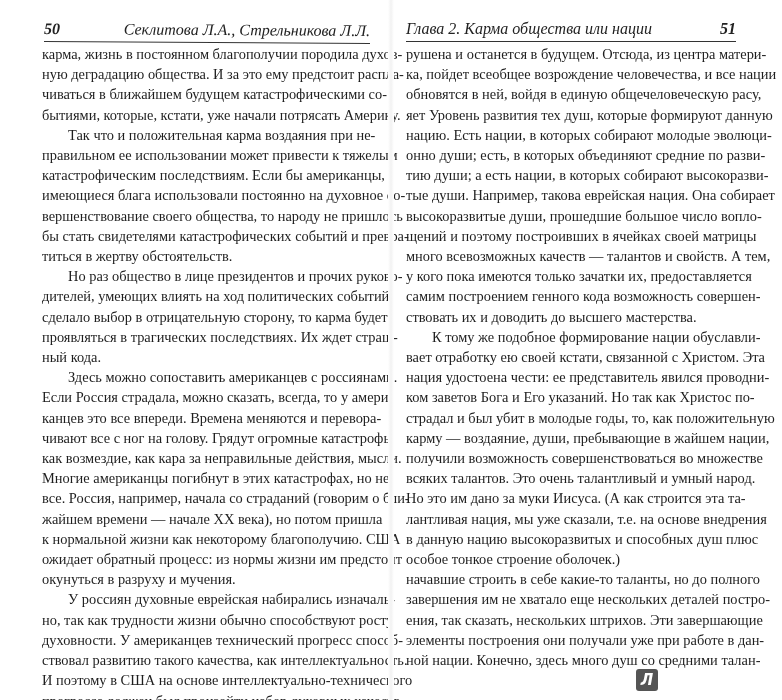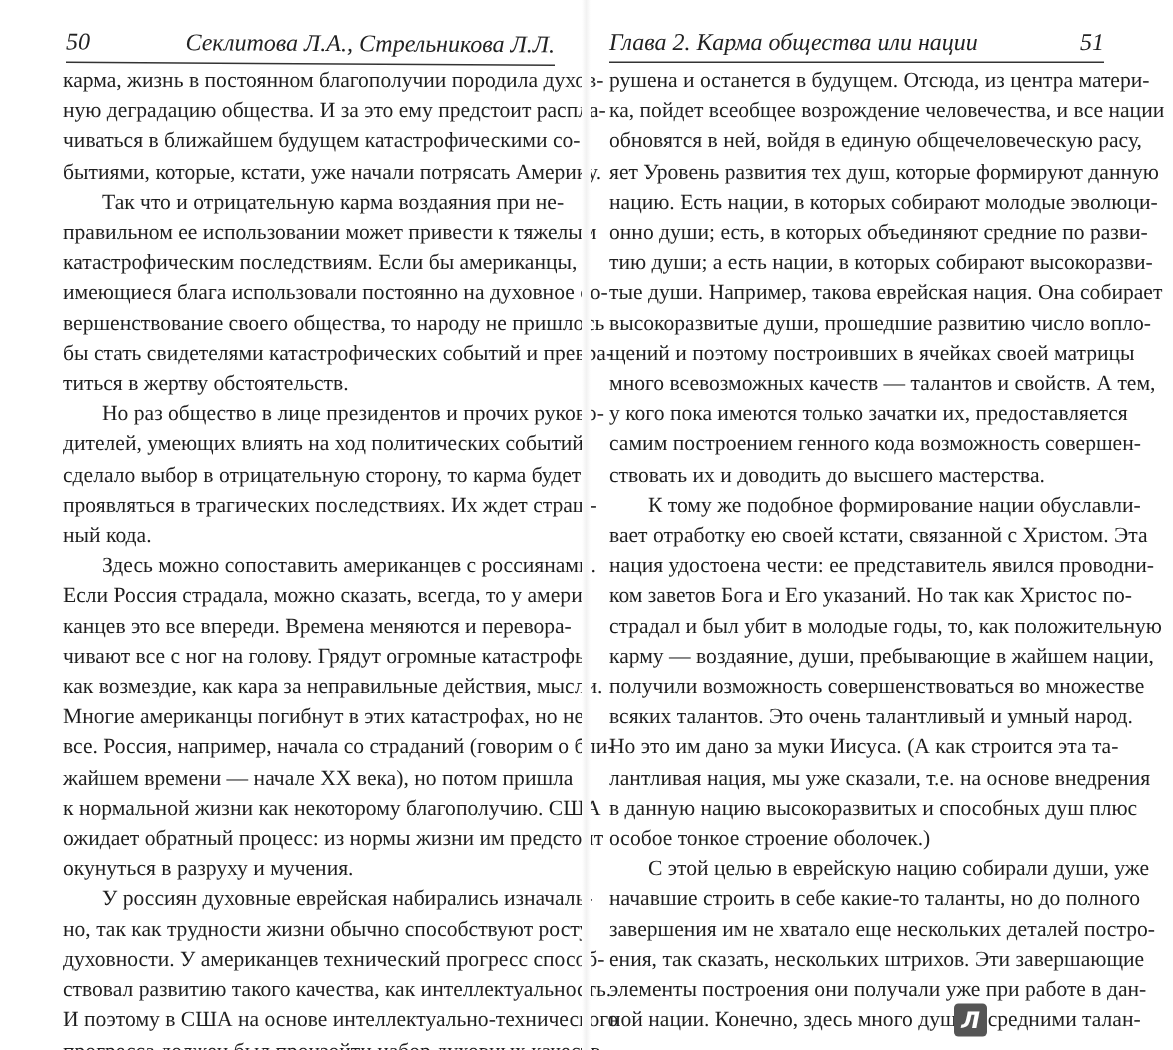--- a/index.html
+++ b/index.html
@@ -20,21 +20,21 @@
   }
   .running-head {
     position: absolute; top: 14px; height: 24px;
     font-style: italic; font-size: 16px; color: #222;
     display: flex; justify-content: space-between; align-items: flex-end;
     border-bottom: 1.5px solid #333;
     padding-bottom: 3px;
   }
   .page.left .running-head { left: 44px; width: 326px; transform: rotate(0.35deg); transform-origin: left bottom; }
   .page.right .running-head { left: 15px; width: 330px; gap: 48px; }
-  .folio { font-size: 16px; font-style: italic; }
+  .folio { font-size: 16px; font-style: italic; font-weight: bold; }
   .body-text {
     position: absolute; top: 44px;
     font-size: 14.4px; line-height: 20.2px;
     text-align: justify;
   }
   .page.left .body-text { left: 42px; width: 328px; }
   .page.right .body-text { left: 15px; width: 330px; }
   .line { display: block; white-space: nowrap; text-align-last: justify; text-align: justify; }
   .line.last { text-align-last: left; }
   .line.indent { text-indent: 26px; }
@@ -53,21 +53,21 @@
   <div class="page left">
     <div class="running-head">
       <span class="folio">50</span>
       <span>Секлитова Л.А., Стрельникова Л.Л.</span>
     </div>
     <div class="body-text" id="left-body">
         <span class="line">карма, жизнь в постоянном благополучии породила духов-</span>
         <span class="line">ную деградацию общества. И за это ему предстоит распла-</span>
         <span class="line">чиваться в ближайшем будущем катастрофическими со-</span>
         <span class="line last">бытиями, которые, кстати, уже начали потрясать Америку.</span>
-        <span class="line indent">Так что и отрицательную карма воздаяния при не-</span>
+        <span class="line indent">Так что и положительная карма воздаяния при не-</span>
         <span class="line">правильном ее использовании может привести к тяжелым</span>
         <span class="line">катастрофическим последствиям. Если бы американцы,</span>
         <span class="line">имеющиеся блага использовали постоянно на духовное со-</span>
         <span class="line">вершенствование своего общества, то народу не пришлось</span>
         <span class="line">бы стать свидетелями катастрофических событий и превра-</span>
         <span class="line last">титься в жертву обстоятельств.</span>
         <span class="line indent">Но раз общество в лице президентов и прочих руково-</span>
         <span class="line">дителей, умеющих влиять на ход политических событий,</span>
         <span class="line">сделало выбор в отрицательную сторону, то карма будет</span>
         <span class="line">проявляться в трагических последствиях. Их ждет страш-</span>
@@ -101,39 +101,38 @@
     </div>
     <div class="body-text" id="right-body">
         <span class="line">рушена и останется в будущем. Отсюда, из центра матери-</span>
         <span class="line">ка, пойдет всеобщее возрождение человечества, и все нации</span>
         <span class="line last">обновятся в ней, войдя в единую общечеловеческую расу,</span>
         <span class="line">яет Уровень развития тех душ, которые формируют данную</span>
         <span class="line">нацию. Есть нации, в которых собирают молодые эволюци-</span>
         <span class="line">онно души; есть, в которых объединяют средние по разви-</span>
         <span class="line">тию души; а есть нации, в которых собирают высокоразви-</span>
         <span class="line">тые души. Например, такова еврейская нация. Она собирает</span>
-        <span class="line">высокоразвитые души, прошедшие развитию число вопло-</span>
+        <span class="line">высокоразвитые души, прошедшие большое число вопло-</span>
         <span class="line">щений и поэтому построивших в ячейках своей матрицы</span>
         <span class="line">много всевозможных качеств — талантов и свойств. А тем,</span>
         <span class="line">у кого пока имеются только зачатки их, предоставляется</span>
         <span class="line">самим построением генного кода возможность совершен-</span>
         <span class="line last">ствовать их и доводить до высшего мастерства.</span>
         <span class="line indent">К тому же подобное формирование нации обуславли-</span>
         <span class="line">вает отработку ею своей кстати, связанной с Христом. Эта</span>
         <span class="line">нация удостоена чести: ее представитель явился проводни-</span>
         <span class="line">ком заветов Бога и Его указаний. Но так как Христос по-</span>
         <span class="line">страдал и был убит в молодые годы, то, как положительную</span>
         <span class="line">карму — воздаяние, души, пребывающие в жайшем нации,</span>
         <span class="line">получили возможность совершенствоваться во множестве</span>
         <span class="line">всяких талантов. Это очень талантливый и умный народ.</span>
         <span class="line">Но это им дано за муки Иисуса. (А как строится эта та-</span>
         <span class="line">лантливая нация, мы уже сказали, т.е. на основе внедрения</span>
         <span class="line">в данную нацию высокоразвитых и способных душ плюс</span>
         <span class="line last">особое тонкое строение оболочек.)</span>
-        <span class="line indent">С этой целью в еврейскую нацию собирали души, уже</span>
         <span class="line">начавшие строить в себе какие-то таланты, но до полного</span>
         <span class="line">завершения им не хватало еще нескольких деталей постро-</span>
         <span class="line">ения, так сказать, нескольких штрихов. Эти завершающие</span>
         <span class="line">элементы построения они получали уже при работе в дан-</span>
         <span class="line">ной нации. Конечно, здесь много душ со средними талан-</span>
       </div>
   </div>
 
   <div class="watermark">Л</div>
 </div>

